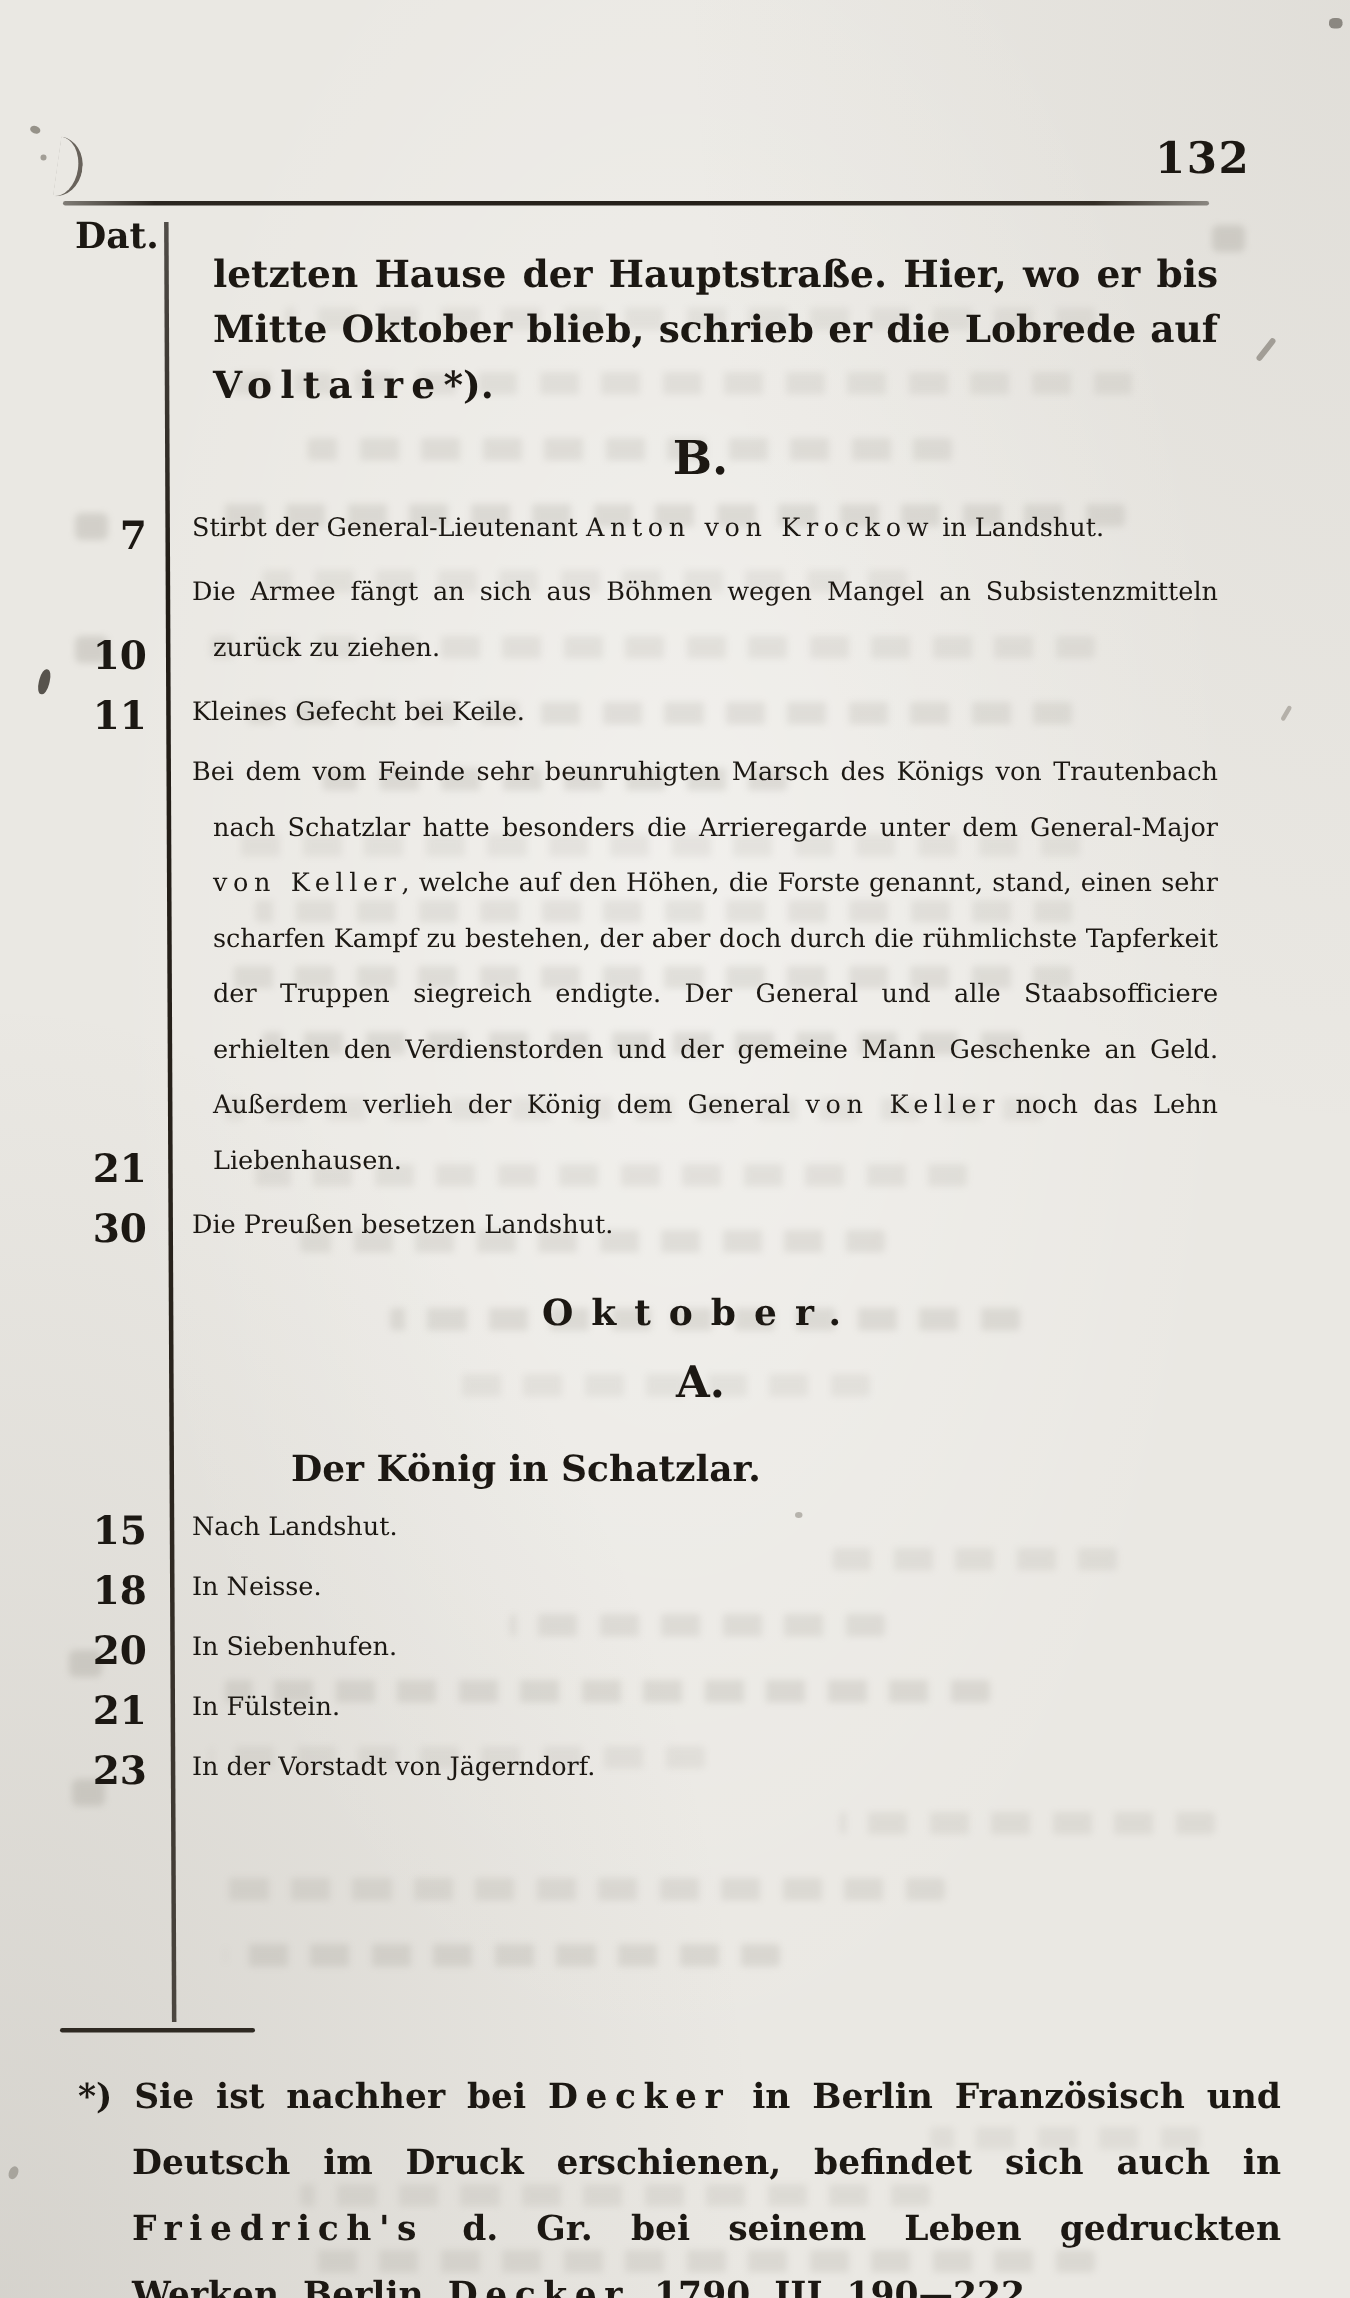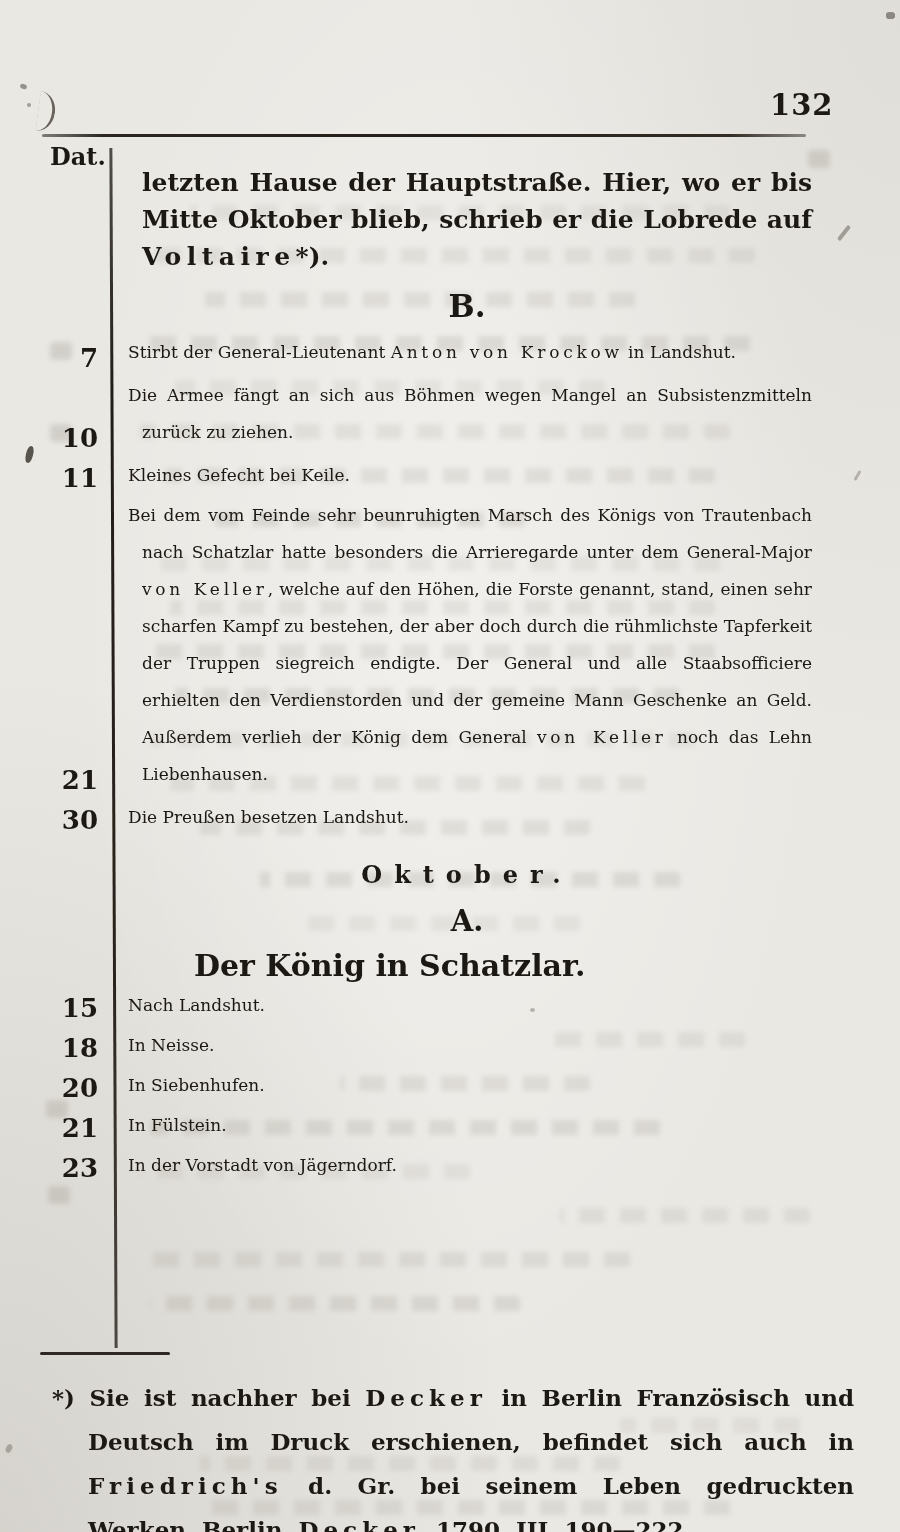--- a/index.html
+++ b/index.html
@@ -53,22 +53,22 @@
     text-align:justify;
     padding-left:20px;text-indent:-14px;
     margin:0 0 6px 0;
   }
   .entry-text.single{margin-bottom:3px;}
   .cont-text{
     font-size:25px;font-weight:bold;line-height:37px;
     text-align:justify;margin:14px 0 6px 20px;
   }
   .indent-entry{
-    font-size:30px;font-weight:bold;line-height:37px;
-    margin:0 0 3px 72px;text-align:left;padding-left:0;text-indent:0;
+    font-size:24px;font-weight:bold;line-height:37px;
+    margin:13px 0 3px 72px;text-align:left;padding-left:0;text-indent:0;
   }
   .heading-b,.heading-a{
     text-align:center;font-size:31px;font-weight:bold;margin:6px 0 9px 0;line-height:38px;
   }
   .heading-a{font-size:29px;margin:4px 0 7px 0;}
   .month-heading{
     text-align:center;font-size:24px;font-weight:bold;letter-spacing:.5em;
     margin:16px 0 3px 0;line-height:40px;
   }
   .sperr{letter-spacing:.22em;}

